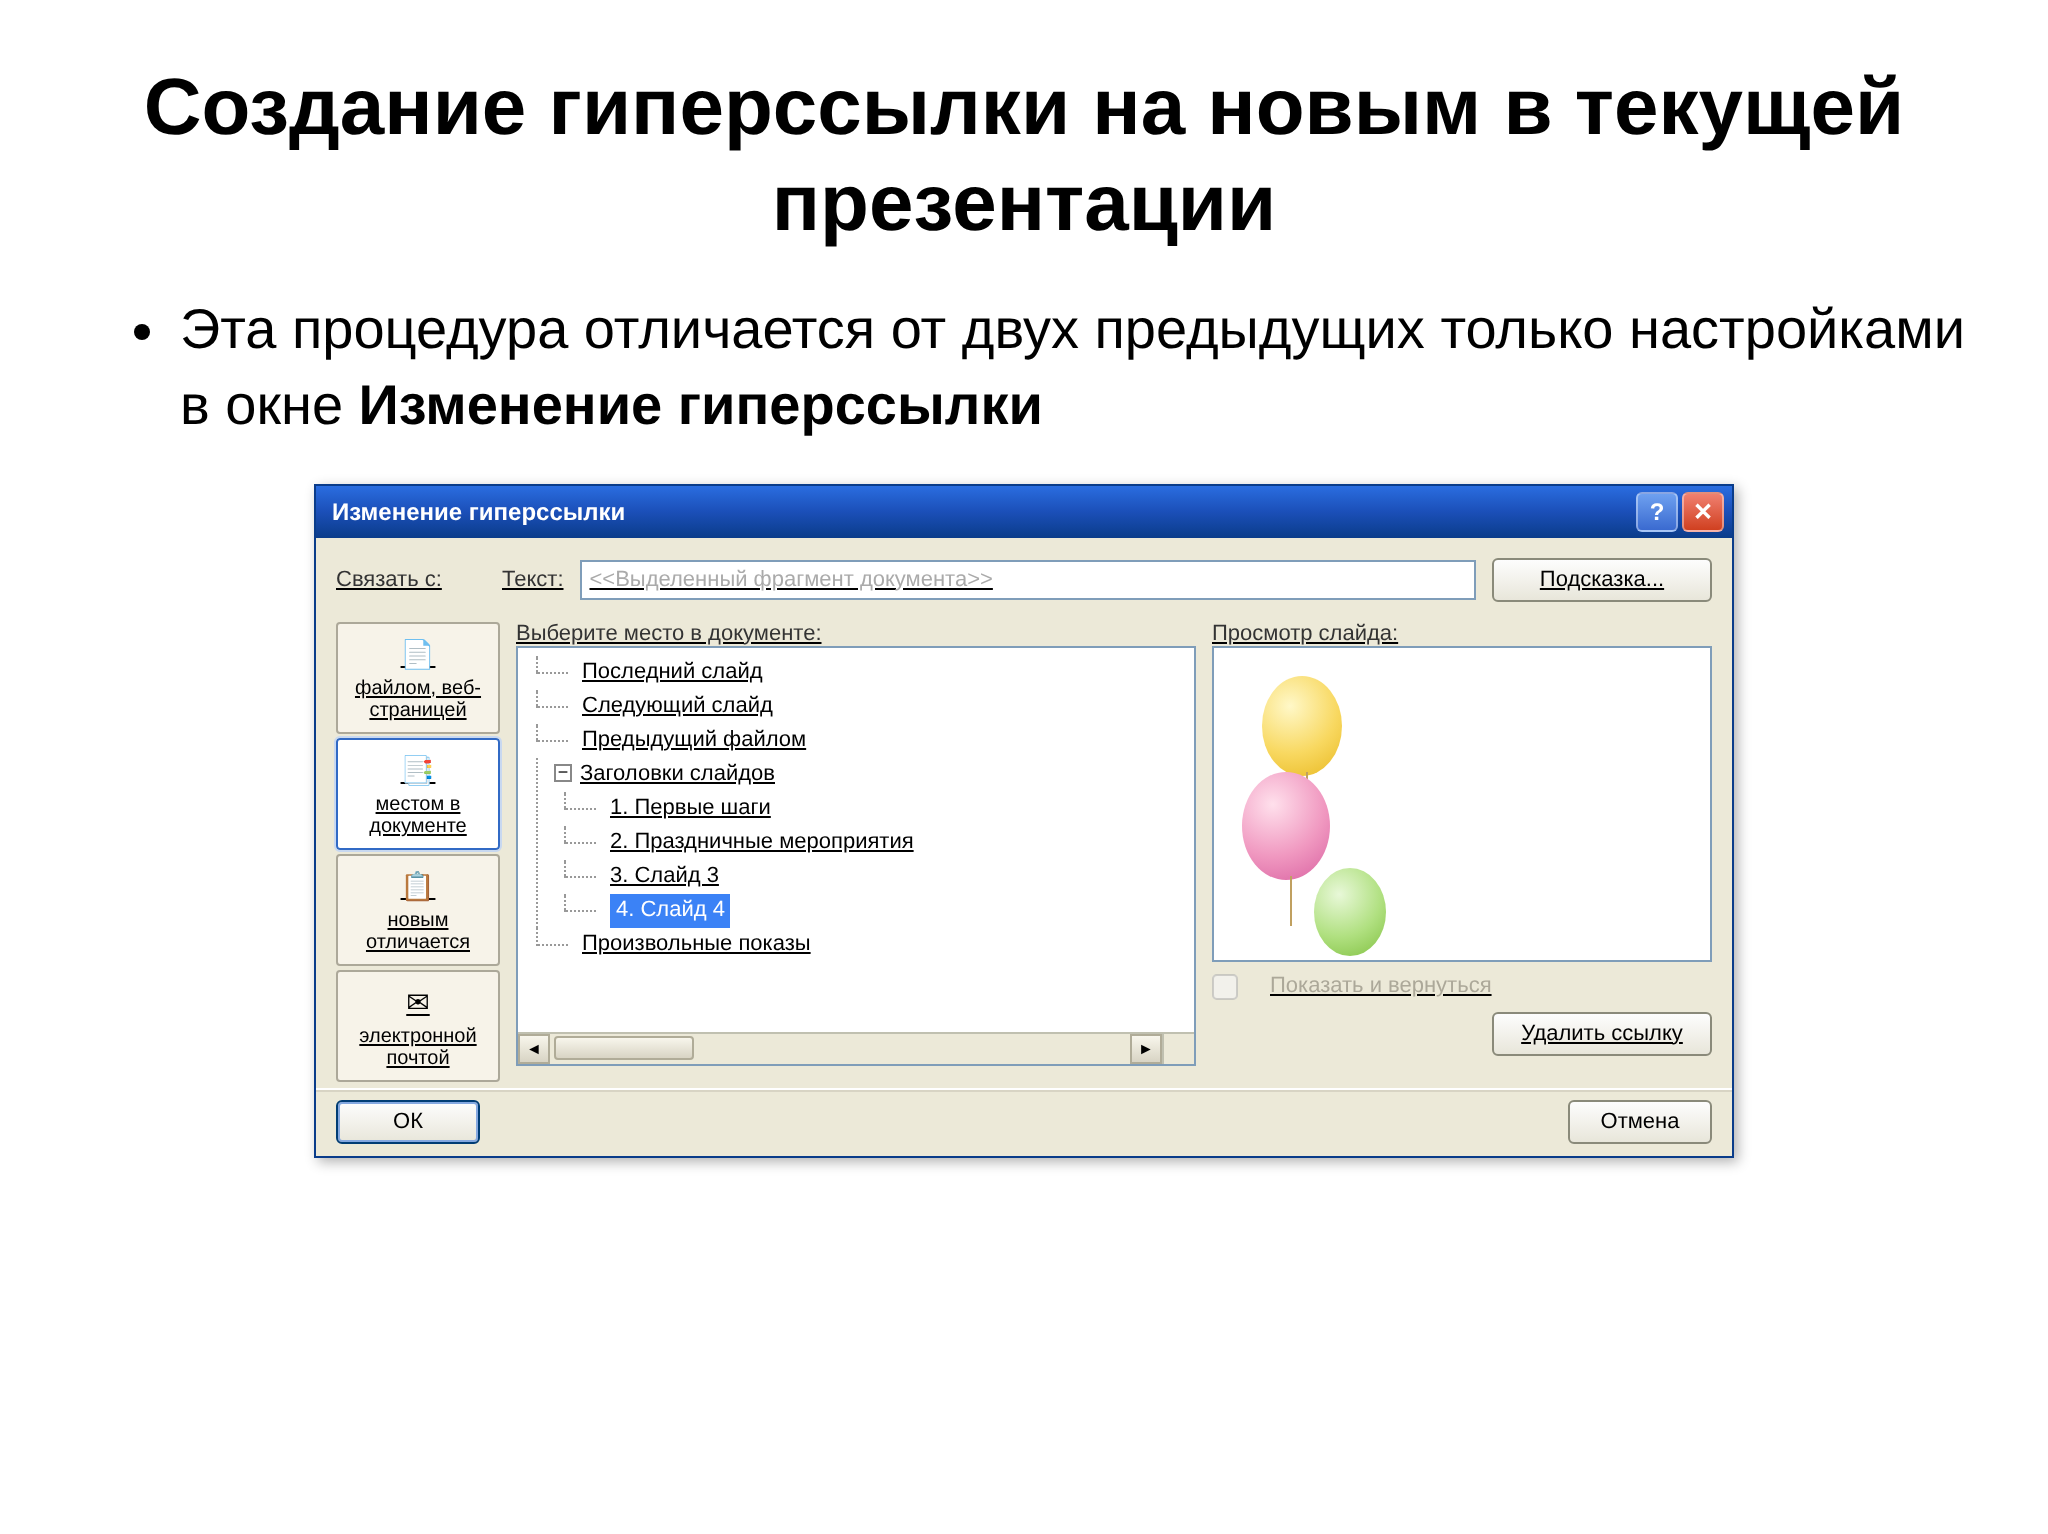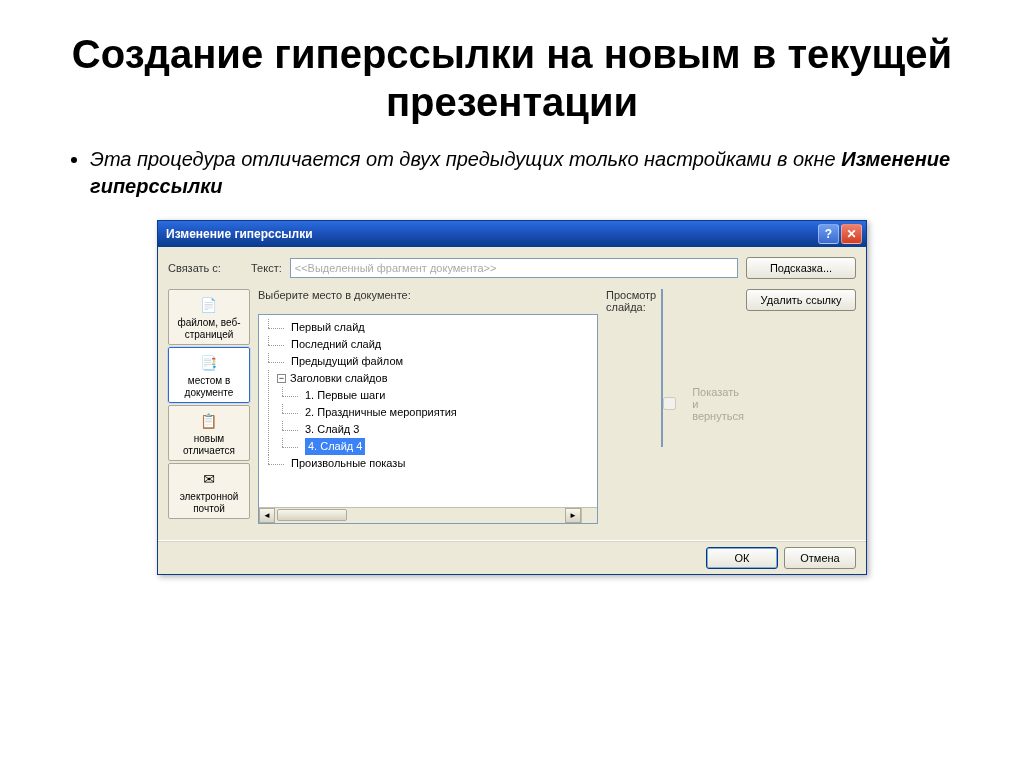--- a/index.html
+++ b/index.html
@@ -12,23 +12,22 @@
     padding: 20px 40px;
   }
   .slide-title {
     font-size: 40px;
     font-weight: bold;
     text-align: center;
     margin: 10px 0 20px;
     line-height: 1.2;
   }
   .body-text {
-    font-size: 20px;
+    font-size: 28px;
     margin: 0 0 20px 20px;
-    font-style: italic;
   }
   .body-text ul { margin: 0; padding-left: 30px; }
   .body-text li { line-height: 1.35; }
   .bold { font-weight: bold; }
 
   .dialog-wrap {
     display: flex;
     justify-content: center;
   }
   .dialog {
@@ -57,21 +56,22 @@
     align-items: center;
     justify-content: center;
     font-size: 12px;
     font-weight: bold;
     border: 1px solid rgba(255,255,255,0.4);
   }
   .tb-help { background: linear-gradient(#6ea0f0, #3a6ad0); color:#fff; }
   .tb-close { background: linear-gradient(#f08070, #d04020); color:#fff; }
 
   .dialog-body {
-    padding: 10px 10px 16px 10px;
+    padding: 10px 10px 3px 10px;
+    text-decoration: underline;
   }
   .top-row {
     display: flex;
     align-items: center;
     gap: 8px;
     margin-bottom: 10px;
   }
   .lbl { color: #333; }
   .link-with-col {
     width: 75px;
@@ -137,21 +137,21 @@
     align-items: center;
     justify-content: center;
     font-size: 14px;
   }
 
   .center-col {
     flex: 1;
     display: flex;
     flex-direction: column;
   }
-  .section-label { margin-bottom: 13px; }
+  .section-label { margin-bottom: 0; }
   .tree-box {
     border: 1px solid #7f9db9;
     background: #fff;
     height: 210px;
     position: relative;
     padding: 4px 2px 4px 4px;
     overflow: hidden;
   }
   .tree {
     font-size: 11px;
@@ -235,21 +235,21 @@
     right: 0; bottom: 0;
     width: 16px; height: 16px;
     background: #ece9d8;
     border-left: 1px solid #c0c0b0;
     border-top: 1px solid #c0c0b0;
   }
 
   .right-col {
     width: 250px;
     display: flex;
-    flex-direction: row;
+    flex-direction: column;
   }
   .preview-box {
     border: 1px solid #7f9db9;
     background: #fff;
     height: 158px;
     margin-bottom: 6px;
     position: relative;
     overflow: hidden;
   }
   .balloon {
@@ -272,21 +272,21 @@
     font-size: 11px;
   }
   .check-row input { margin: 0; }
   .right-btn-row { display: flex; justify-content: flex-end; }
 
   .dialog-footer {
     height: 34px;
     background: #ece9d8;
     border-top: 1px solid #fff;
     display: flex;
-    justify-content: flex-end;
+    justify-content: space-between;
     align-items: center;
     gap: 6px;
     padding: 0 10px;
     box-shadow: inset 0 1px 0 #d8d4c4;
   }
   .xp-btn.default {
     border: 1px solid #003c74;
     box-shadow: 0 0 0 1px #84a8e0 inset;
   }
 </style>
@@ -337,22 +337,22 @@
           <div class="side-item">
             <span class="side-icon">✉</span>
             <span>электронной почтой</span>
           </div>
         </div>
 
         <div class="center-col">
           <div class="section-label lbl">Выберите место в документе:</div>
           <div class="tree-box">
             <div class="tree">
-              <div class="tree-leaf">Первый слайд</div>
               <div class="tree-leaf">Последний слайд</div>
+              <div class="tree-leaf">Следующий слайд</div>
               <div class="tree-leaf">Предыдущий файлом</div>
               <div class="tree-node">
                 <span class="exp-box">−</span><span>Заголовки слайдов</span>
                 <div class="tree-leaf">1. Первые шаги</div>
                 <div class="tree-leaf">2. Праздничные мероприятия</div>
                 <div class="tree-leaf">3. Слайд 3</div>
                 <div class="tree-leaf"><span class="tree-item-sel">4. Слайд 4</span></div>
               </div>
               <div class="tree-leaf">Произвольные показы</div>
             </div>

